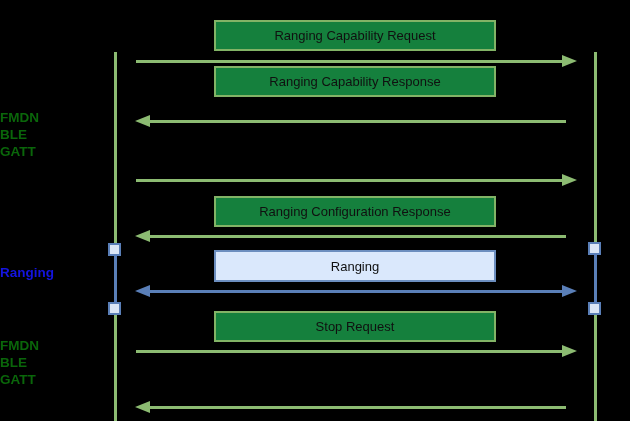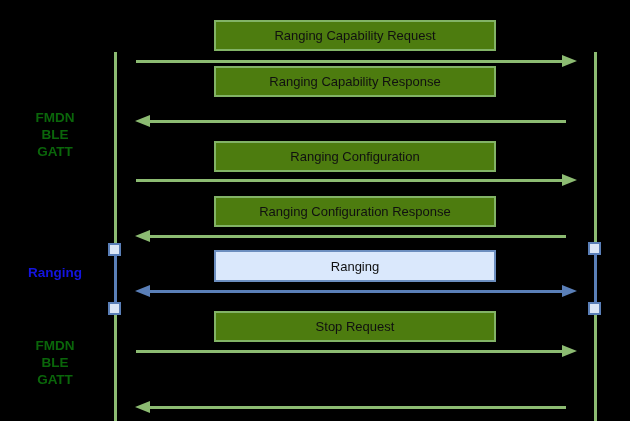--- a/index.html
+++ b/index.html
@@ -1,29 +1,29 @@
 <!DOCTYPE html>
 <html><head>
 <meta charset="utf-8">
 <style>
   html,body{margin:0;padding:0;background:#000;}
   .stage{
     position:relative;width:630px;height:421px;background:#000000;overflow:hidden;
     font-family:"Liberation Sans", sans-serif;
   }
   
-  .side-label{position:absolute;left:0;width:110px;text-align:center;
+  .side-label{position:absolute;left:0;width:110px;text-align:left;
     font-weight:bold;font-size:13.5px;line-height:17px;}
   .side-label.green{color:#0a660a;}
   .side-label.blue{color:#1414e0;}
   
   .msg-box{position:absolute;left:214px;width:282px;height:31px;box-sizing:border-box;
     display:flex;align-items:center;justify-content:center;
     font-size:13px;color:#101010;}
-  .msg-box.green{background:#4d7c0f;border:2px solid #82b366;}
+  .msg-box.green{background:#15803d;border:2px solid #82b366;}
   .msg-box.blue{background:#dae8fc;border:2px solid #6c8ebf;height:32px;}
   
   .lifeline-seg{position:absolute;width:3px;}
   .lifeline-seg.green{background:#8cbb72;}
   .lifeline-seg.blue{background:#5a7fb8;}
   .handle-square{position:absolute;width:13px;height:13px;box-sizing:border-box;
     background:#dbe6f6;border:2px solid #5a7fb8;}
   
   .arrow{position:absolute;height:12px;}
   .arrow .line{position:absolute;top:4.5px;height:3px;background:#8cbb72;}
@@ -64,21 +64,20 @@
   <div class="lifeline-seg green" style="left:114px;top:315px;height:106px;"></div>
 
   <div class="lifeline-seg green" style="left:594px;top:52px;height:190px;"></div>
   <div class="handle-square" style="left:588px;top:242px;"></div>
   <div class="lifeline-seg blue" style="left:594px;top:255px;height:47px;"></div>
   <div class="handle-square" style="left:588px;top:302px;"></div>
   <div class="lifeline-seg green" style="left:594px;top:315px;height:106px;"></div>
 
   <div class="msg-box green" style="top:20px;">Ranging Capability Request</div>
   <div class="msg-box green" style="top:66px;">Ranging Capability Response</div>
-  <div class="msg-box green" style="top:141px;">Ranging Configuration</div>
   <div class="msg-box green" style="top:196px;">Ranging Configuration Response</div>
   <div class="msg-box blue" style="top:250px;">Ranging</div>
   <div class="msg-box green" style="top:311px;">Stop Request</div>
 
   <div class="arrow dir-right" style="left:136px;top:55px;width:441px;">
     <div class="line"></div>
     <div class="head right-end"></div>
   </div>
   <div class="arrow dir-left" style="left:135px;top:115px;width:431px;">
     <div class="line"></div>

